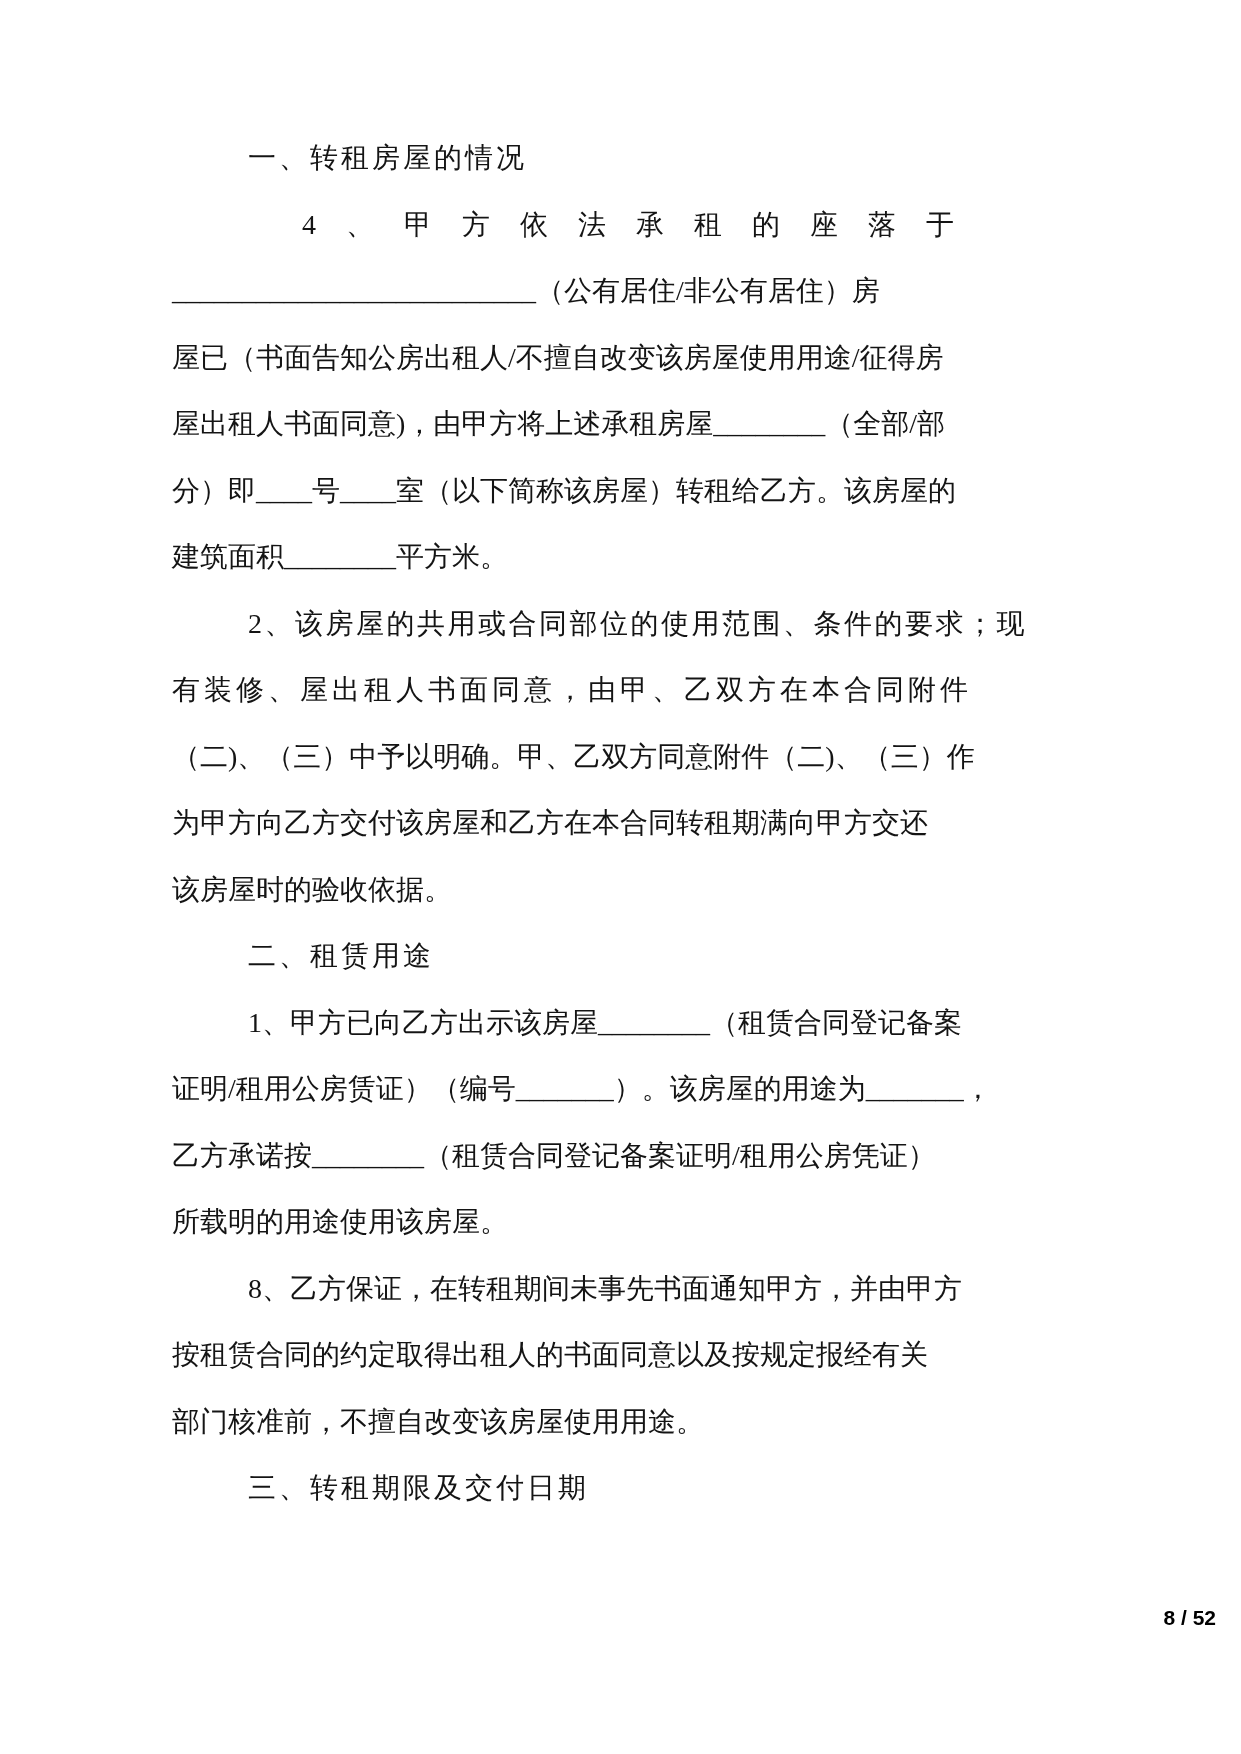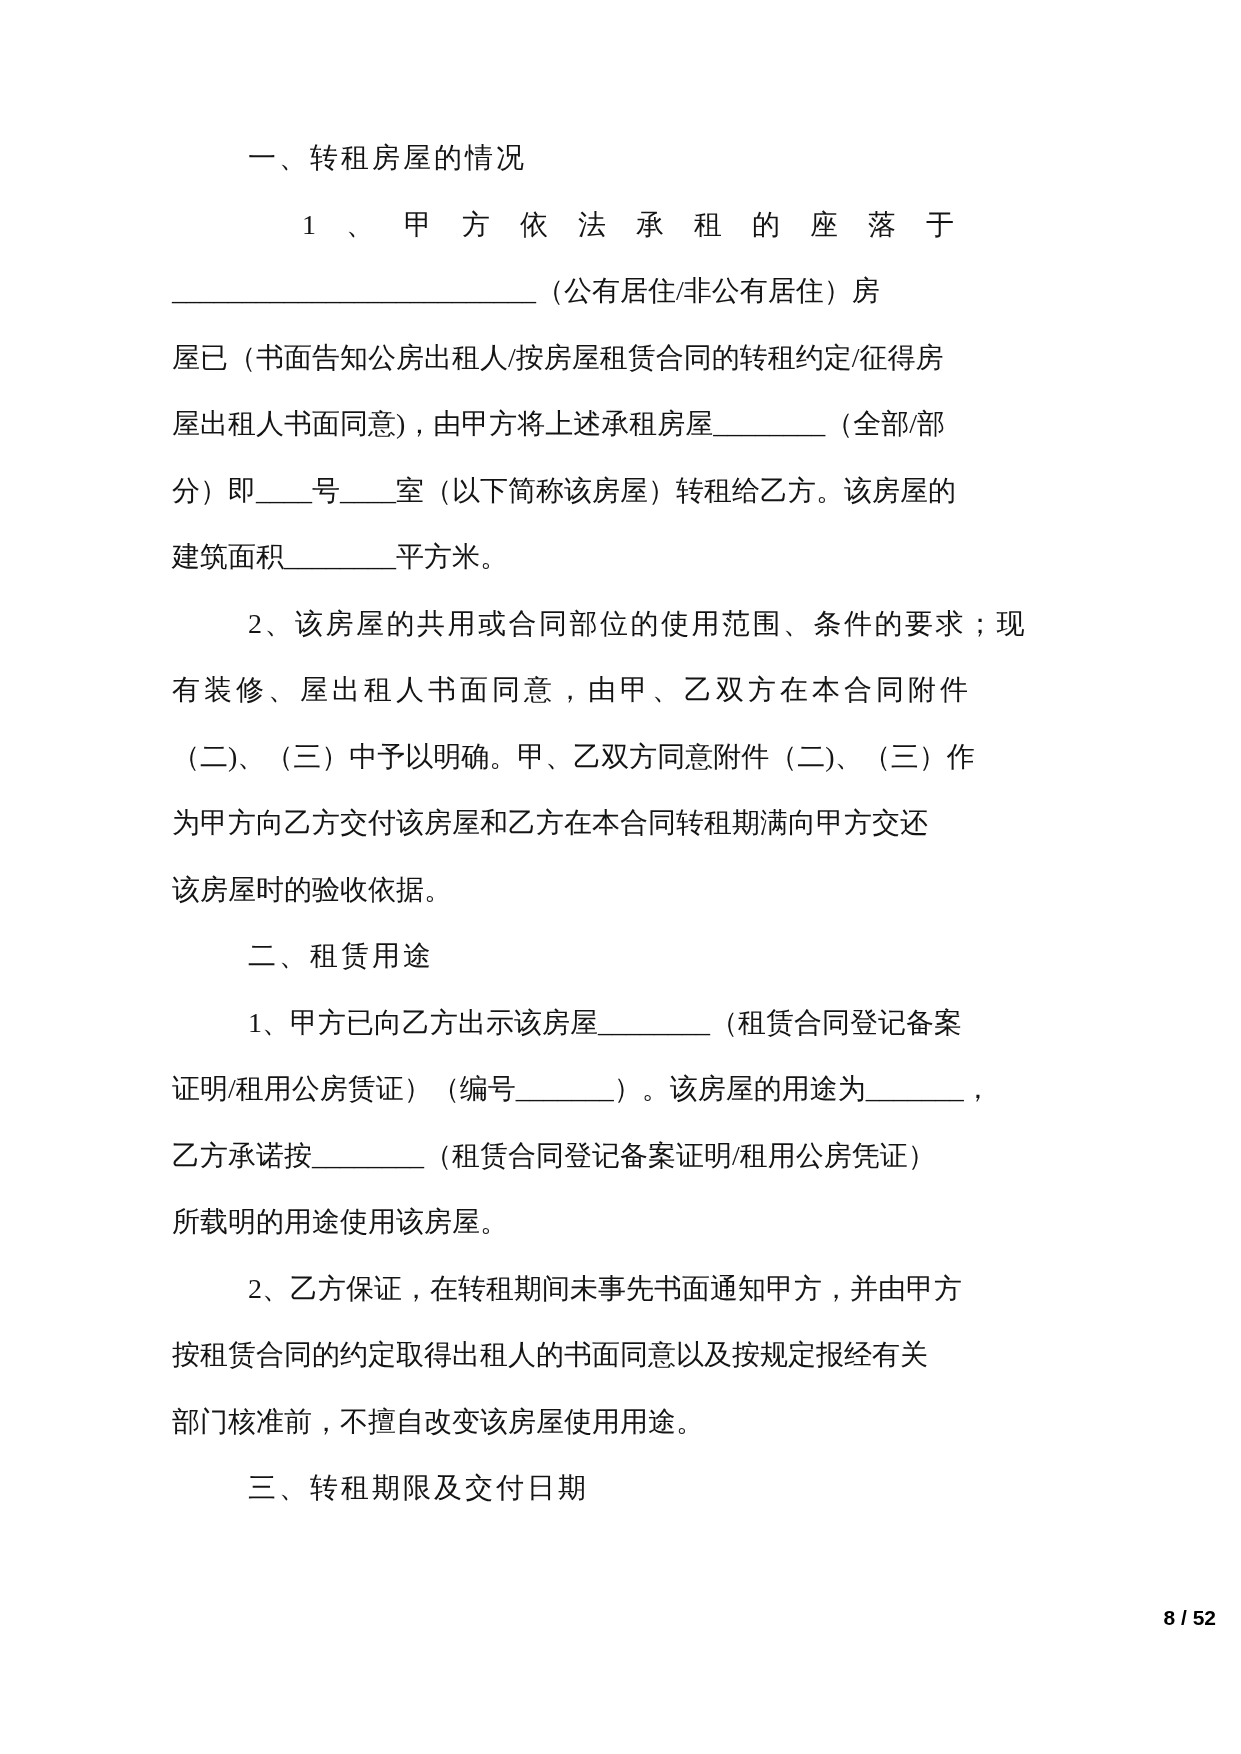--- a/index.html
+++ b/index.html
@@ -51,37 +51,37 @@
     color: #000000;
   }
 </style>
 </head>
 <body>
 
 <div class="page">
 
   <div class="doc-body">
     <div class="line indent head">一、转租房屋的情况</div>
-    <div class="line spread">1、甲方依法承租的座落于</div>
+    <div class="line spread">4、甲方依法承租的座落于</div>
     <div class="line">__________________________（公有居住/非公有居住）房</div>
-    <div class="line">屋已（书面告知公房出租人/按房屋租赁合同的转租约定/征得房</div>
+    <div class="line">屋已（书面告知公房出租人/不擅自改变该房屋使用用途/征得房</div>
     <div class="line">屋出租人书面同意)，由甲方将上述承租房屋________（全部/部</div>
     <div class="line">分）即____号____室（以下简称该房屋）转租给乙方。该房屋的</div>
     <div class="line">建筑面积________平方米。</div>
     <div class="line indent sp2">2、该房屋的共用或合同部位的使用范围、条件的要求；现</div>
     <div class="line sp4">有装修、屋出租人书面同意，由甲、乙双方在本合同附件</div>
     <div class="line">（二)、（三）中予以明确。甲、乙双方同意附件（二)、（三）作</div>
     <div class="line">为甲方向乙方交付该房屋和乙方在本合同转租期满向甲方交还</div>
     <div class="line">该房屋时的验收依据。</div>
     <div class="line indent head">二、租赁用途</div>
     <div class="line indent">1、甲方已向乙方出示该房屋________（租赁合同登记备案</div>
     <div class="line">证明/租用公房赁证）（编号_______）。该房屋的用途为_______，</div>
     <div class="line">乙方承诺按________（租赁合同登记备案证明/租用公房凭证）</div>
     <div class="line">所载明的用途使用该房屋。</div>
-    <div class="line indent">2、乙方保证，在转租期间未事先书面通知甲方，并由甲方</div>
+    <div class="line indent">8、乙方保证，在转租期间未事先书面通知甲方，并由甲方</div>
     <div class="line">按租赁合同的约定取得出租人的书面同意以及按规定报经有关</div>
     <div class="line">部门核准前，不擅自改变该房屋使用用途。</div>
     <div class="line indent head">三、转租期限及交付日期</div>
   </div>
 
   <div class="footer">
     <span>8 / 52</span>
   </div>
 
 </div>

